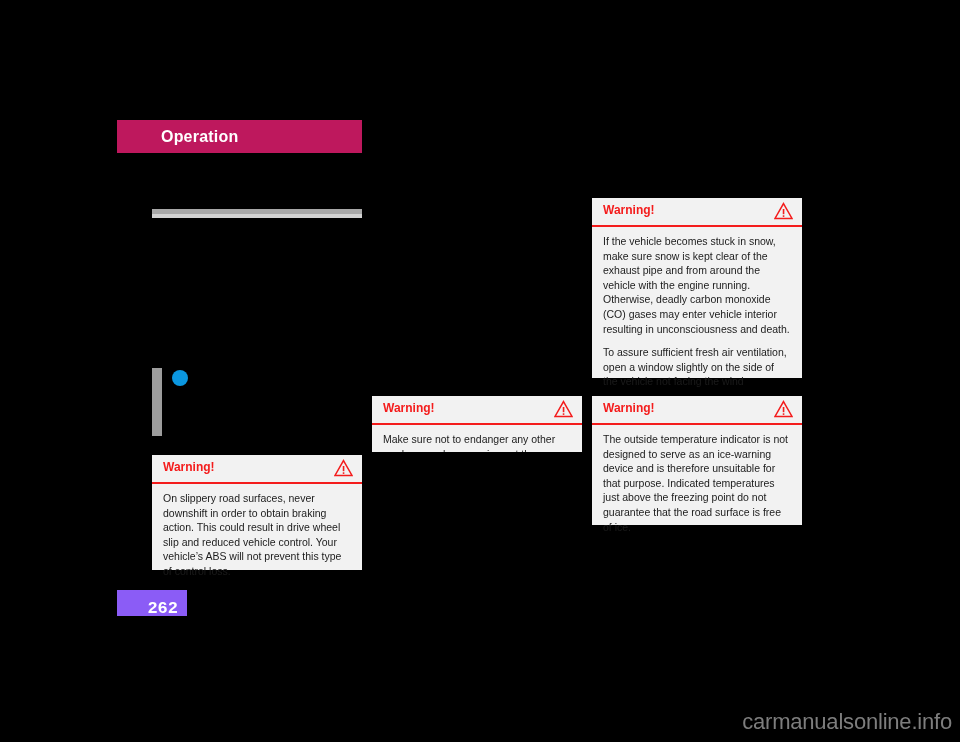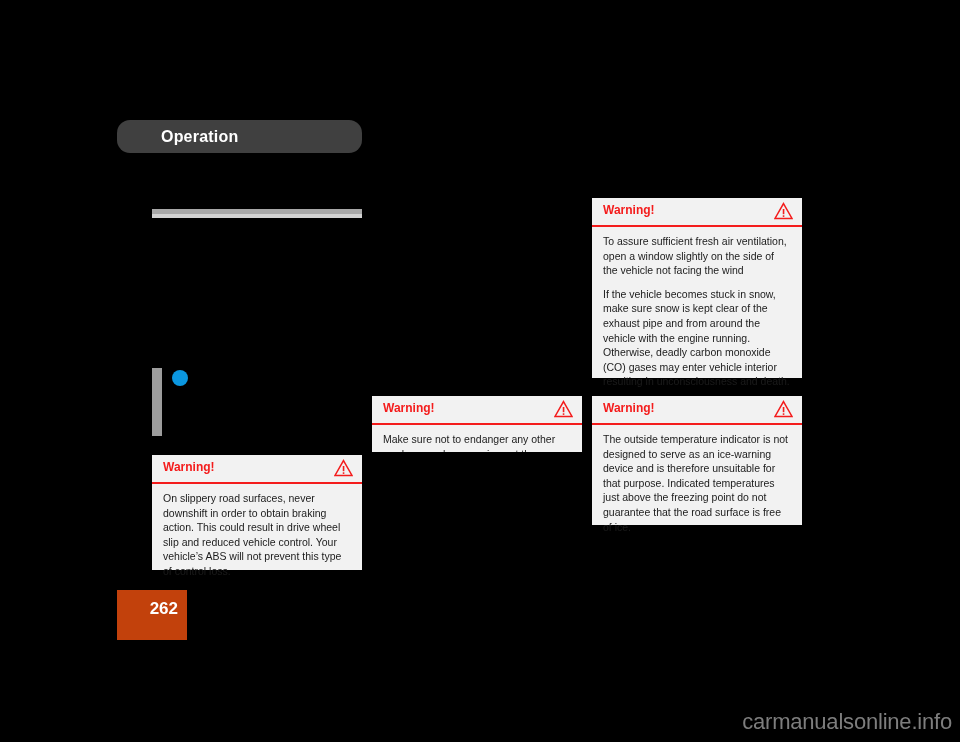--- a/index.html
+++ b/index.html
@@ -22,23 +22,22 @@
     height: 742px;
   }
 
   
   .section-header {
     position: absolute;
     left: 117px;
     top: 120px;
     width: 245px;
     height: 33px;
-    background: #404040;
+    background: #be185d;
     box-sizing: border-box;
-    border-radius: 13px;
   }
   .section-header .section-title {
     position: absolute;
     left: 44px;
     top: 7px;
     color: #ffffff;
     font-size: 16px;
     font-weight: bold;
     letter-spacing: 0.2px;
     line-height: 19px;
@@ -156,22 +155,23 @@
     width: 210px;
     height: 129px;
   }
 
   
   .page-badge {
     position: absolute;
     left: 117px;
     top: 590px;
     width: 70px;
-    height: 50px;
-    background: #c2410c;
+    height: 26px;
+    background: #8b5cf6;
+    font-family: Liberation Mono, monospace;
   }
   .page-badge .page-number {
     position: absolute;
     right: 9px;
     top: 9px;
     color: #ffffff;
     font-size: 17px;
     font-weight: bold;
     line-height: 20px;
   }
@@ -237,22 +237,22 @@
   <div class="warning-box" id="box-snow">
     <div class="warning-head">
       <div class="warning-title">Warning!</div>
       <svg class="warning-icon" viewBox="0 0 19 18">
         <path d="M9.5 1.6 L18 16.4 L1 16.4 Z" fill="none" stroke="#f41c1c" stroke-width="1.5" stroke-linejoin="miter"></path>
         <rect x="8.75" y="7" width="1.6" height="5.2" fill="#f41c1c"></rect>
         <rect x="8.75" y="13.3" width="1.6" height="1.6" fill="#f41c1c"></rect>
       </svg>
     </div>
     <div class="warning-body">
+      <p>If the vehicle becomes stuck in snow, make sure snow is kept clear of the exhaust pipe and from around the vehicle with the engine running. Otherwise, deadly carbon monoxide (CO) gases may enter vehicle interior resulting in unconsciousness and death.</p>
       <p>To assure sufficient fresh air ventilation, open a window slightly on the side of the vehicle not facing the wind</p>
-      <p>If the vehicle becomes stuck in snow, make sure snow is kept clear of the exhaust pipe and from around the vehicle with the engine running. Otherwise, deadly carbon monoxide (CO) gases may enter vehicle interior resulting in unconsciousness and death.</p>
     </div>
   </div>
 
   <div class="warning-box" id="box-ice">
     <div class="warning-head">
       <div class="warning-title">Warning!</div>
       <svg class="warning-icon" viewBox="0 0 19 18">
         <path d="M9.5 1.6 L18 16.4 L1 16.4 Z" fill="none" stroke="#f41c1c" stroke-width="1.5" stroke-linejoin="miter"></path>
         <rect x="8.75" y="7" width="1.6" height="5.2" fill="#f41c1c"></rect>
         <rect x="8.75" y="13.3" width="1.6" height="1.6" fill="#f41c1c"></rect>

